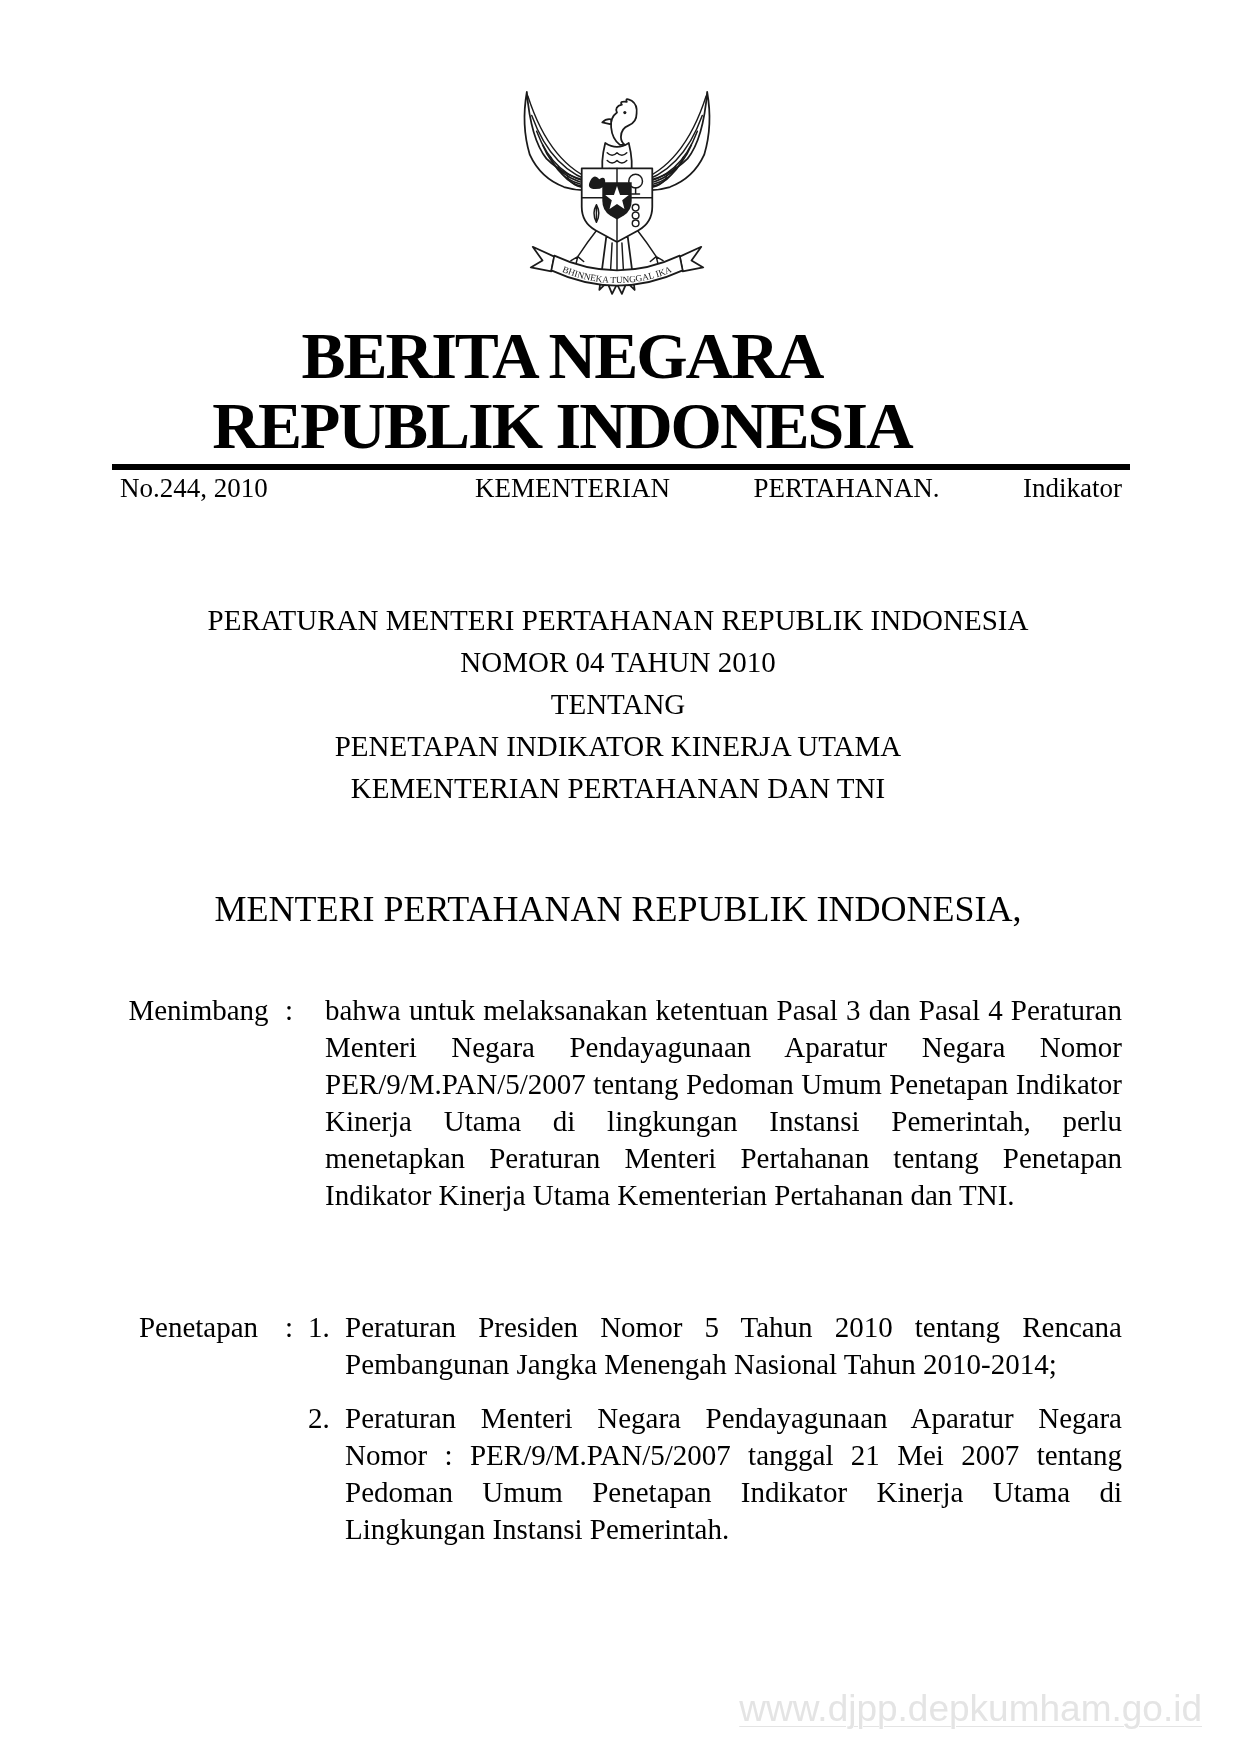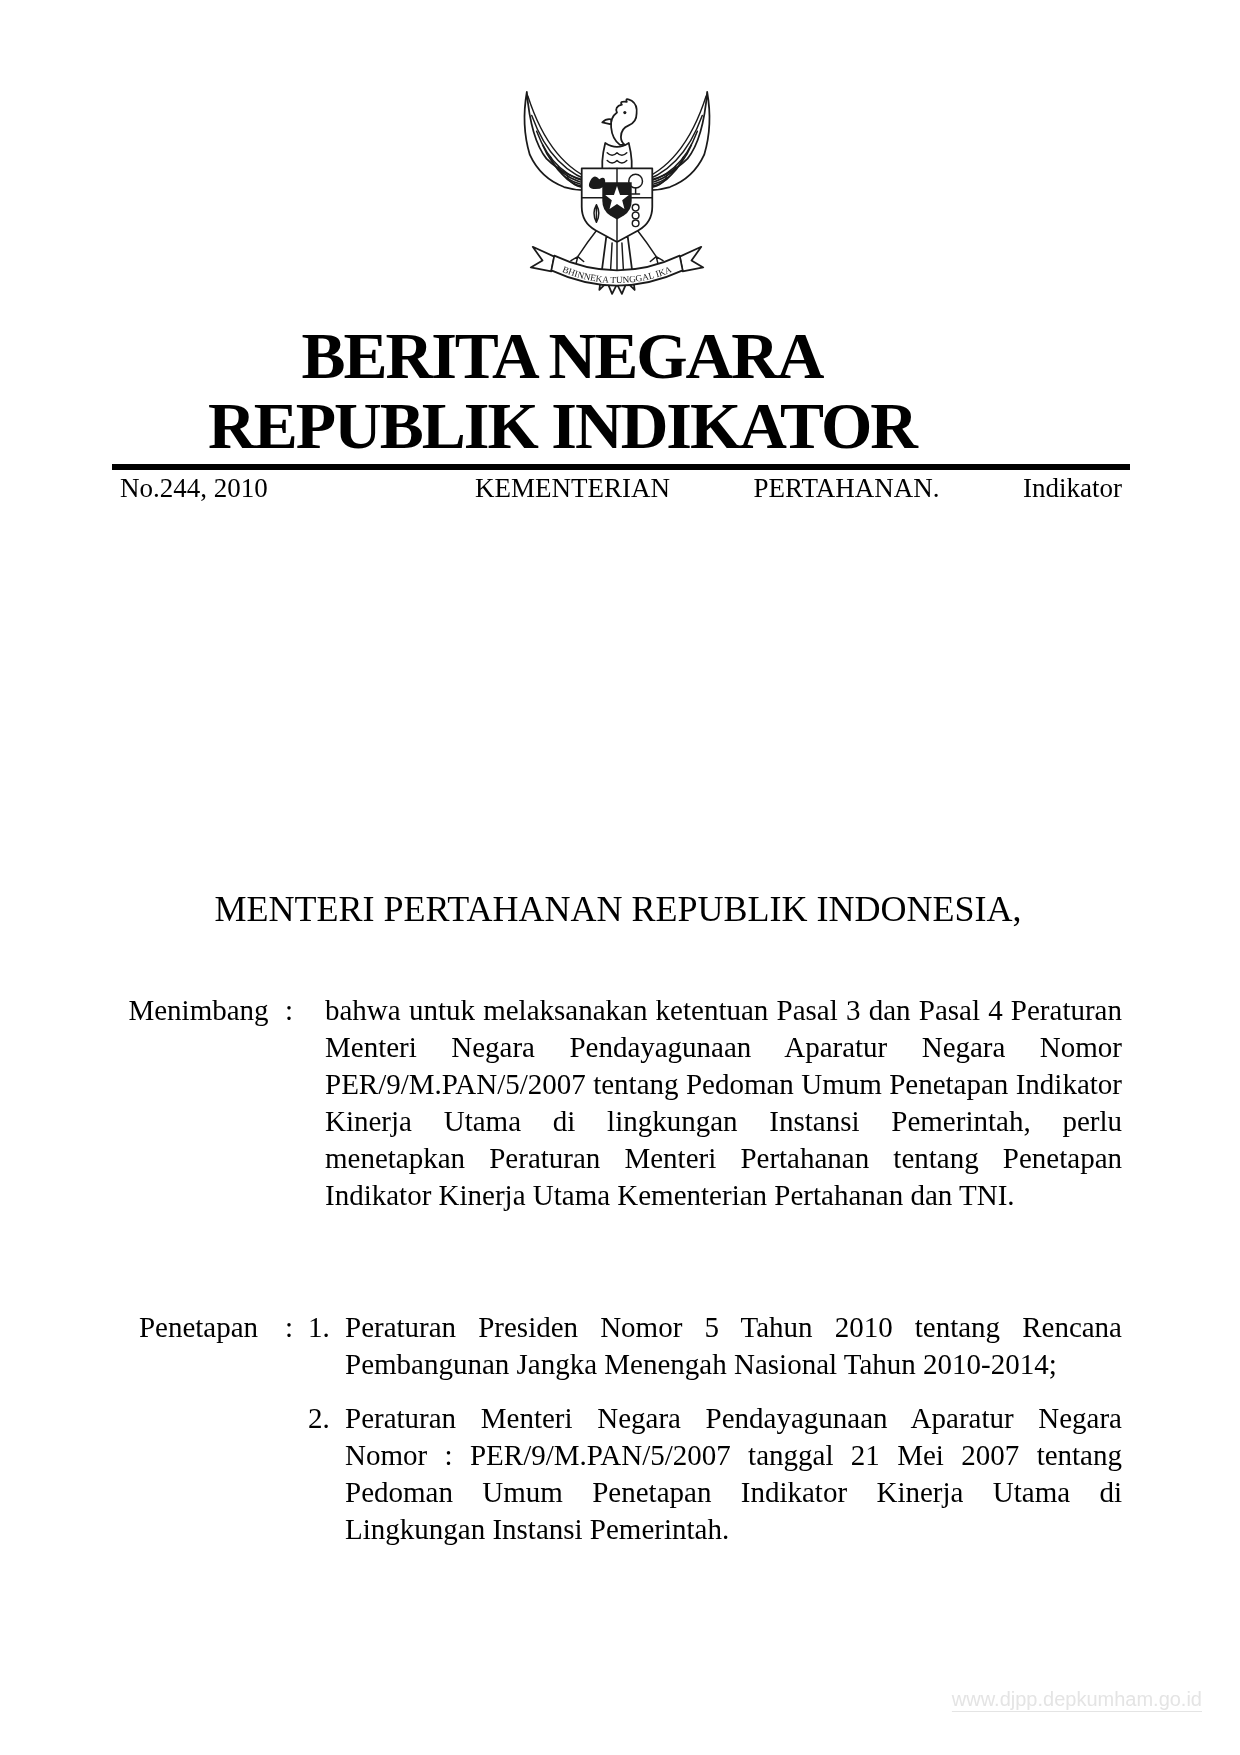--- a/index.html
+++ b/index.html
@@ -36,21 +36,21 @@
   .clause .colon{text-align:left;}
   .clause .body{text-align:justify;}
   .item{display:grid;grid-template-columns:37px 1fr;}
   .item + .item{margin-top:17px;}
   .item .num{text-align:left;}
   .item .itxt{display:block;text-align:justify;}
   
   .watermark{
     position:absolute;right:38px;top:1688px;
     font-family:"Liberation Sans","DejaVu Sans",sans-serif;
-    font-size:20px;color:#e4e4e4;
+    font-size:37px;color:#e4e4e4;
     text-decoration:underline;text-underline-offset:5px;text-decoration-thickness:1px;
   }
   svg .ln{fill:none;stroke:#1a1a1a;stroke-width:1.5;stroke-linecap:round;stroke-linejoin:round;}
   svg .fw{fill:#fff;stroke:#1a1a1a;stroke-width:1.8;stroke-linejoin:round;}
   svg .fb{fill:#1a1a1a;stroke:none;}
 </style>
 </head>
 <body>
 
 <div class="page">
@@ -105,32 +105,39 @@
       <path class="fw" d="M36,183 Q100,213 164,183 L167,198 Q100,229 33,198 Z" stroke-width="2"></path>
       <path id="mottoPath" fill="none" d="M40,198 Q100,224 160,198"></path>
       <text font-size="9.5" fill="#1a1a1a" font-family="Liberation Serif, serif">
         <textPath href="#mottoPath" startOffset="50%" text-anchor="middle">BHINNEKA TUNGGAL IKA</textPath>
       </text>
     </svg>
   </div>
 
   <div class="masthead">
     <div>BERITA NEGARA</div>
-    <div>REPUBLIK INDIKATOR</div>
+    <div>REPUBLIK INDONESIA</div>
   </div>
 
   <div class="rule"></div>
 
   <div class="gazette">
     <span class="number">No.244, 2010</span>
     <div class="subject">
       <div class="l1">KEMENTERIAN PERTAHANAN. Indikator</div>
     </div>
   </div>
 
+  <div class="reg-title">
+    <div>PERATURAN MENTERI PERTAHANAN REPUBLIK INDONESIA</div>
+    <div>NOMOR 04 TAHUN 2010</div>
+    <div>TENTANG</div>
+    <div>PENETAPAN INDIKATOR KINERJA UTAMA</div>
+    <div>KEMENTERIAN PERTAHANAN DAN TNI</div>
+  </div>
 
   <div class="authority-line">MENTERI PERTAHANAN REPUBLIK INDONESIA,</div>
 
   <div class="clause considering">
     <div class="label">Menimbang</div>
     <div class="colon">:</div>
     <div class="body">bahwa untuk melaksanakan ketentuan Pasal 3 dan Pasal 4 Peraturan Menteri Negara Pendayagunaan Aparatur Negara Nomor PER/9/M.PAN/5/2007 tentang Pedoman Umum Penetapan Indikator Kinerja Utama di lingkungan Instansi Pemerintah, perlu menetapkan Peraturan Menteri Pertahanan tentang Penetapan Indikator Kinerja Utama Kementerian Pertahanan dan TNI.</div>
   </div>
 
   <div class="clause remembering">

